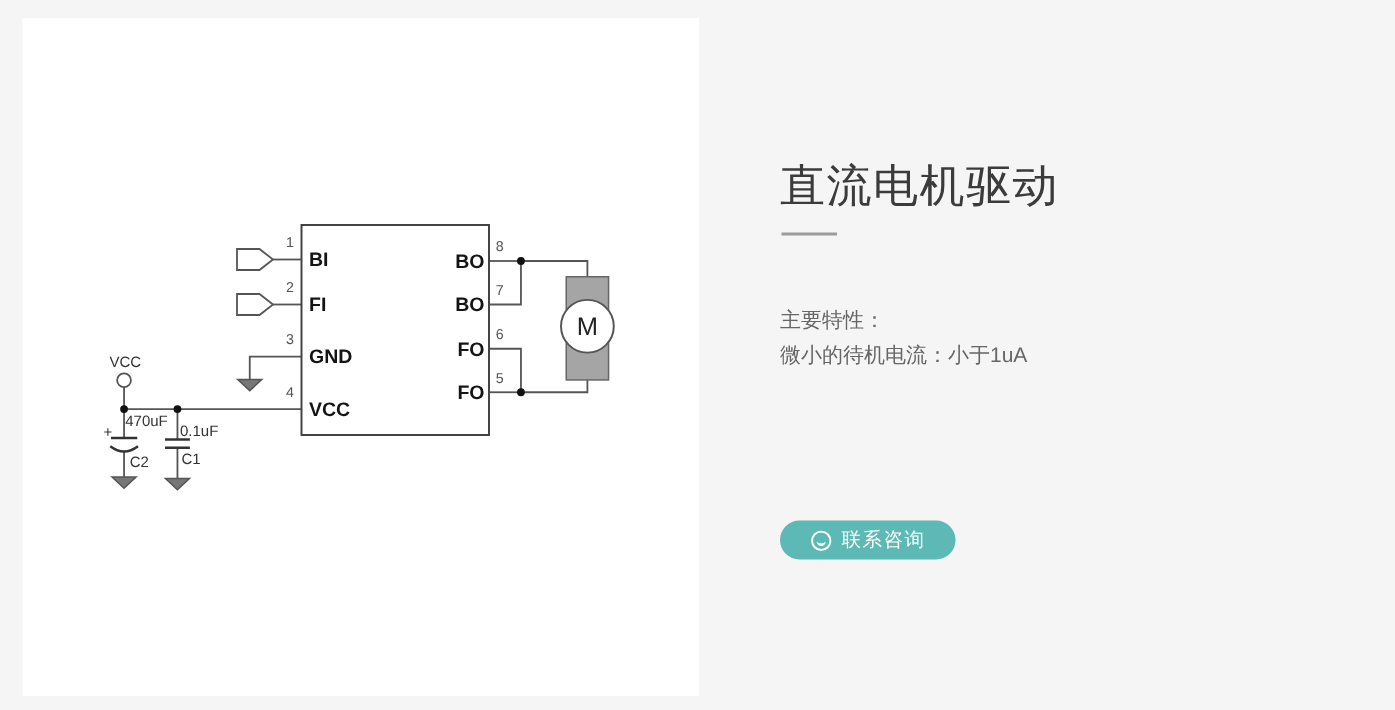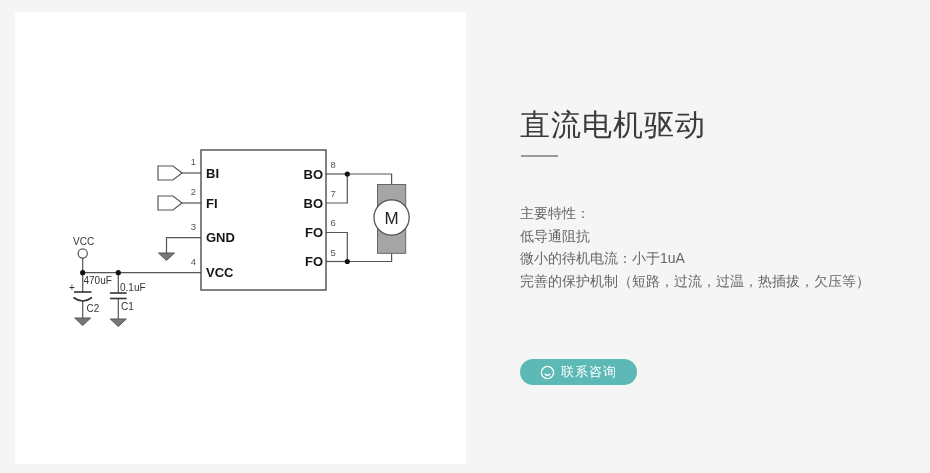--- a/index.html
+++ b/index.html
@@ -68,21 +68,20 @@
     background:var(--accent);
     color:#ffffff;
     font-size:13px;
     letter-spacing:1px;
     display:inline-flex;
     align-items:center;
     justify-content:center;
     gap:6px;
     cursor:pointer;
     font-family:inherit;
-    margin-top:12px;
   }
   .contact-button .icon{display:inline-flex;width:15px;height:15px;}
   
   .sch-wire{stroke:#555;stroke-width:1.2;fill:none;}
   .sch-plate{stroke:#333;stroke-width:1.6;fill:none;}
   .sch-label{font-family:"Liberation Sans","DejaVu Sans",sans-serif;font-size:13px;font-weight:bold;fill:#141414;}
   .sch-num{font-family:"Liberation Sans","DejaVu Sans",sans-serif;font-size:9.5px;fill:#555;}
   .sch-small{font-family:"Liberation Sans","DejaVu Sans",sans-serif;font-size:10px;fill:#333;}
 </style>
 </head>
@@ -182,23 +181,21 @@
     </g>
   </svg>
 </div>
 
 <div class="right-col">
   <h1 class="page-title">直流电机驱动</h1>
   <div class="title-divider"></div>
 
   <div class="features">
     <p>主要特性：</p>
-    <p>低导通阻抗</p>
     <p>微小的待机电流：小于1uA</p>
-    <p>完善的保护机制（短路，过流，过温，热插拔，欠压等）</p>
   </div>
 
   <button class="contact-button">
     <span class="icon">
       <svg viewBox="0 0 16 16" width="15" height="15">
         <circle cx="8" cy="8" r="6.5" fill="none" stroke="#ffffff" stroke-width="1.4"></circle>
         <path d="M4.8 8.6 a3.2 3.2 0 0 0 6.4 0 q-1.2 1.4-3.2 1.4 t-3.2-1.4 Z" fill="#ffffff"></path>
       </svg>
     </span>
     <span>联系咨询</span>

